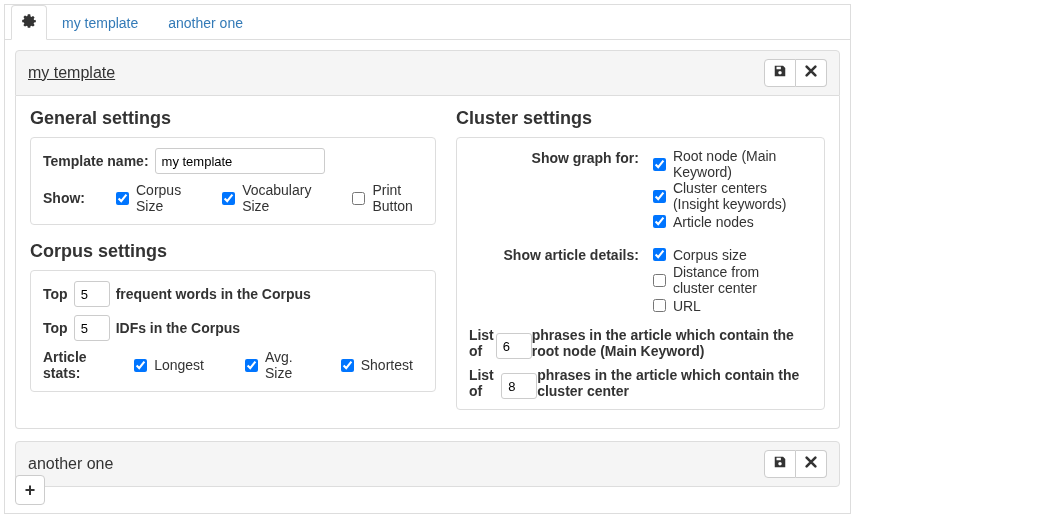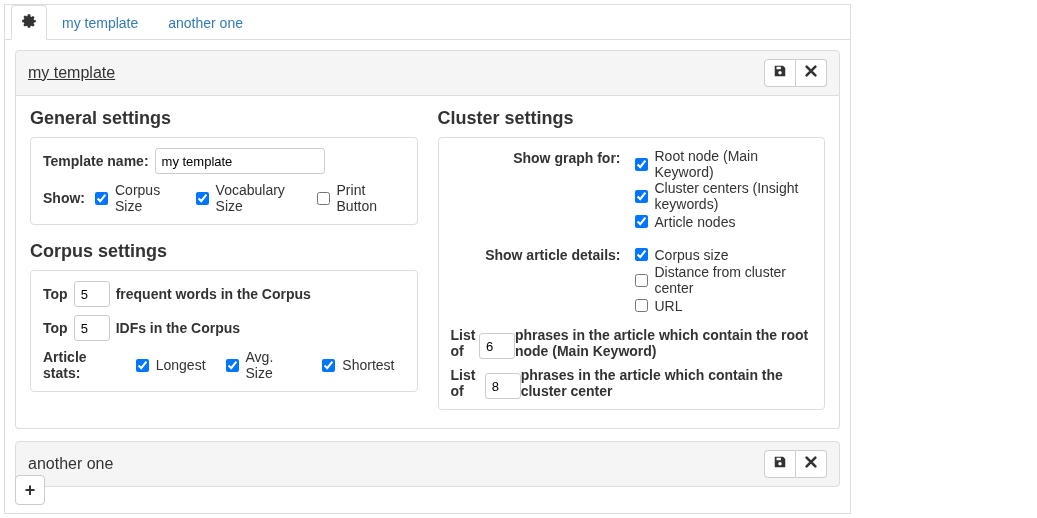--- a/index.html
+++ b/index.html
@@ -94,21 +94,21 @@
     font-size: 14px;
   }
   .well + .section-heading { margin-top: 16px; }
   .row-line {
     display: flex;
     align-items: center;
     gap: 6px;
     margin-bottom: 8px;
     font-size: 14px;
   }
-  .row-line:last-child { margin-bottom: 0; }
+  .row-line:last-child { margin-bottom: 0; gap: 27px; }
   input[type="text"].text-input, input.num-input {
     border: 1px solid #ccc;
     border-radius: 3px;
     padding: 3px 6px;
     font-size: 13px;
     height: 26px;
   }
   input.text-input { width: 170px; }
   input.num-input { width: 36px; text-align: left; }
   label.ck {

